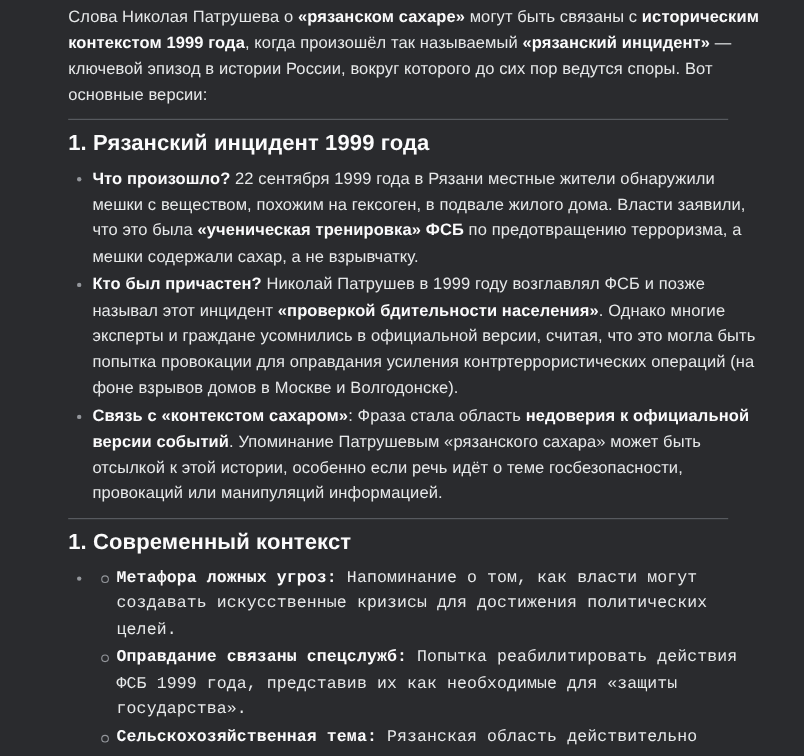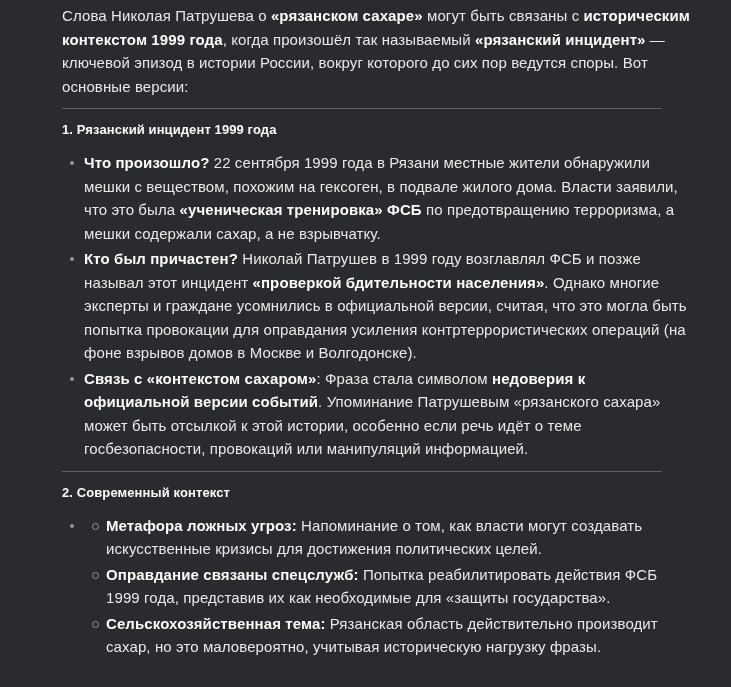--- a/index.html
+++ b/index.html
@@ -29,21 +29,21 @@
   }
   .message p { margin: 0; }
   strong { font-weight: 700; color: var(--bold); }
   hr.divider {
     border: 0; height: 0;
     border-top: 1px solid var(--divider);
     margin: 10px 41px 10px 0;
   }
   h3.section-heading {
     margin: 0 0 10px 0;
-    font-size: 13px;
+    font-size: 20px;
     line-height: 22px;
     font-weight: 700;
     color: var(--bold);
   }
   ul.list, ul.sublist { list-style: none; margin: 0; padding: 0; }
   ul.list > li {
     position: relative;
     padding-left: 22px;
     margin: 0 15px 2px 0;
   }
@@ -53,20 +53,21 @@
     left: 8px; top: 10px;
     width: 4px; height: 4px;
     border-radius: 50%;
     background: var(--bullet);
   }
   ul.sublist { margin-top: 2px; }
   ul.sublist > li {
     position: relative;
     padding-left: 22px;
     margin: 0 0 2px 0;
+    font-family: Liberation Mono, monospace;
   }
   ul.sublist > li::before {
     content: "";
     position: absolute;
     left: 8px; top: 9px;
     width: 5px; height: 5px;
     border-radius: 50%;
     border: 1px solid var(--bullet);
     background: transparent;
   }
@@ -78,26 +79,26 @@
 
   <p><span>Слова Николая Патрушева о </span><strong>«рязанском сахаре»</strong><span> могут быть связаны с </span><strong>историческим контекстом 1999 года</strong><span>, когда произошёл так называемый </span><strong>«рязанский инцидент»</strong><span> — ключевой эпизод в истории России, вокруг которого до сих пор ведутся споры. Вот основные версии:</span></p>
 
   <hr class="divider">
 
   <h3 class="section-heading">1. Рязанский инцидент 1999 года</h3>
 
   <ul class="list">
     <li><strong>Что произошло?</strong><span> 22 сентября 1999 года в Рязани местные жители обнаружили мешки с веществом, похожим на гексоген, в подвале жилого дома. Власти заявили, что это была </span><strong>«ученическая тренировка» ФСБ</strong><span> по предотвращению терроризма, а мешки содержали сахар, а не взрывчатку.</span></li>
     <li><strong>Кто был причастен?</strong><span> Николай Патрушев в 1999 году возглавлял ФСБ и позже называл этот инцидент </span><strong>«проверкой бдительности населения»</strong><span>. Однако многие эксперты и граждане усомнились в официальной версии, считая, что это могла быть попытка провокации для оправдания усиления контртеррористических операций (на фоне взрывов домов в Москве и Волгодонске).</span></li>
-    <li><strong>Связь с «контекстом сахаром»</strong><span>: Фраза стала символом </span><strong>недоверия к официальной версии событий</strong><span>. Упоминание Патрушевым «рязанского сахара» может быть отсылкой к этой истории, особенно если речь идёт о теме госбезопасности, провокаций или манипуляций информацией.</span></li>
+    <li><strong>Связь с «контекстом сахаром»</strong><span>: Фраза стала область </span><strong>недоверия к официальной версии событий</strong><span>. Упоминание Патрушевым «рязанского сахара» может быть отсылкой к этой истории, особенно если речь идёт о теме госбезопасности, провокаций или манипуляций информацией.</span></li>
   </ul>
 
   <hr class="divider">
 
-  <h3 class="section-heading">2. Современный контекст</h3>
+  <h3 class="section-heading">1. Современный контекст</h3>
 
   <ul class="list">
     <li>
       <ul class="sublist">
         <li><strong>Метафора ложных угроз:</strong><span> Напоминание о том, как власти могут создавать искусственные кризисы для достижения политических целей.</span></li>
         <li><strong>Оправдание связаны спецслужб:</strong><span> Попытка реабилитировать действия ФСБ 1999 года, представив их как необходимые для «защиты государства».</span></li>
         <li><strong>Сельскохозяйственная тема:</strong><span> Рязанская область действительно производит сахар, но это маловероятно, учитывая историческую нагрузку фразы.</span></li>
       </ul>
     </li>
   </ul>

